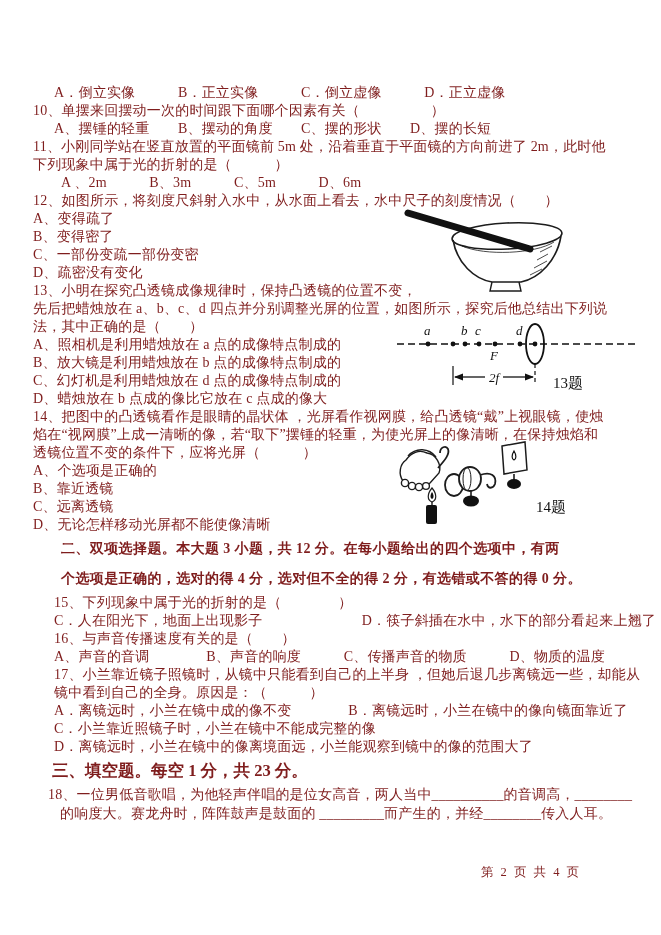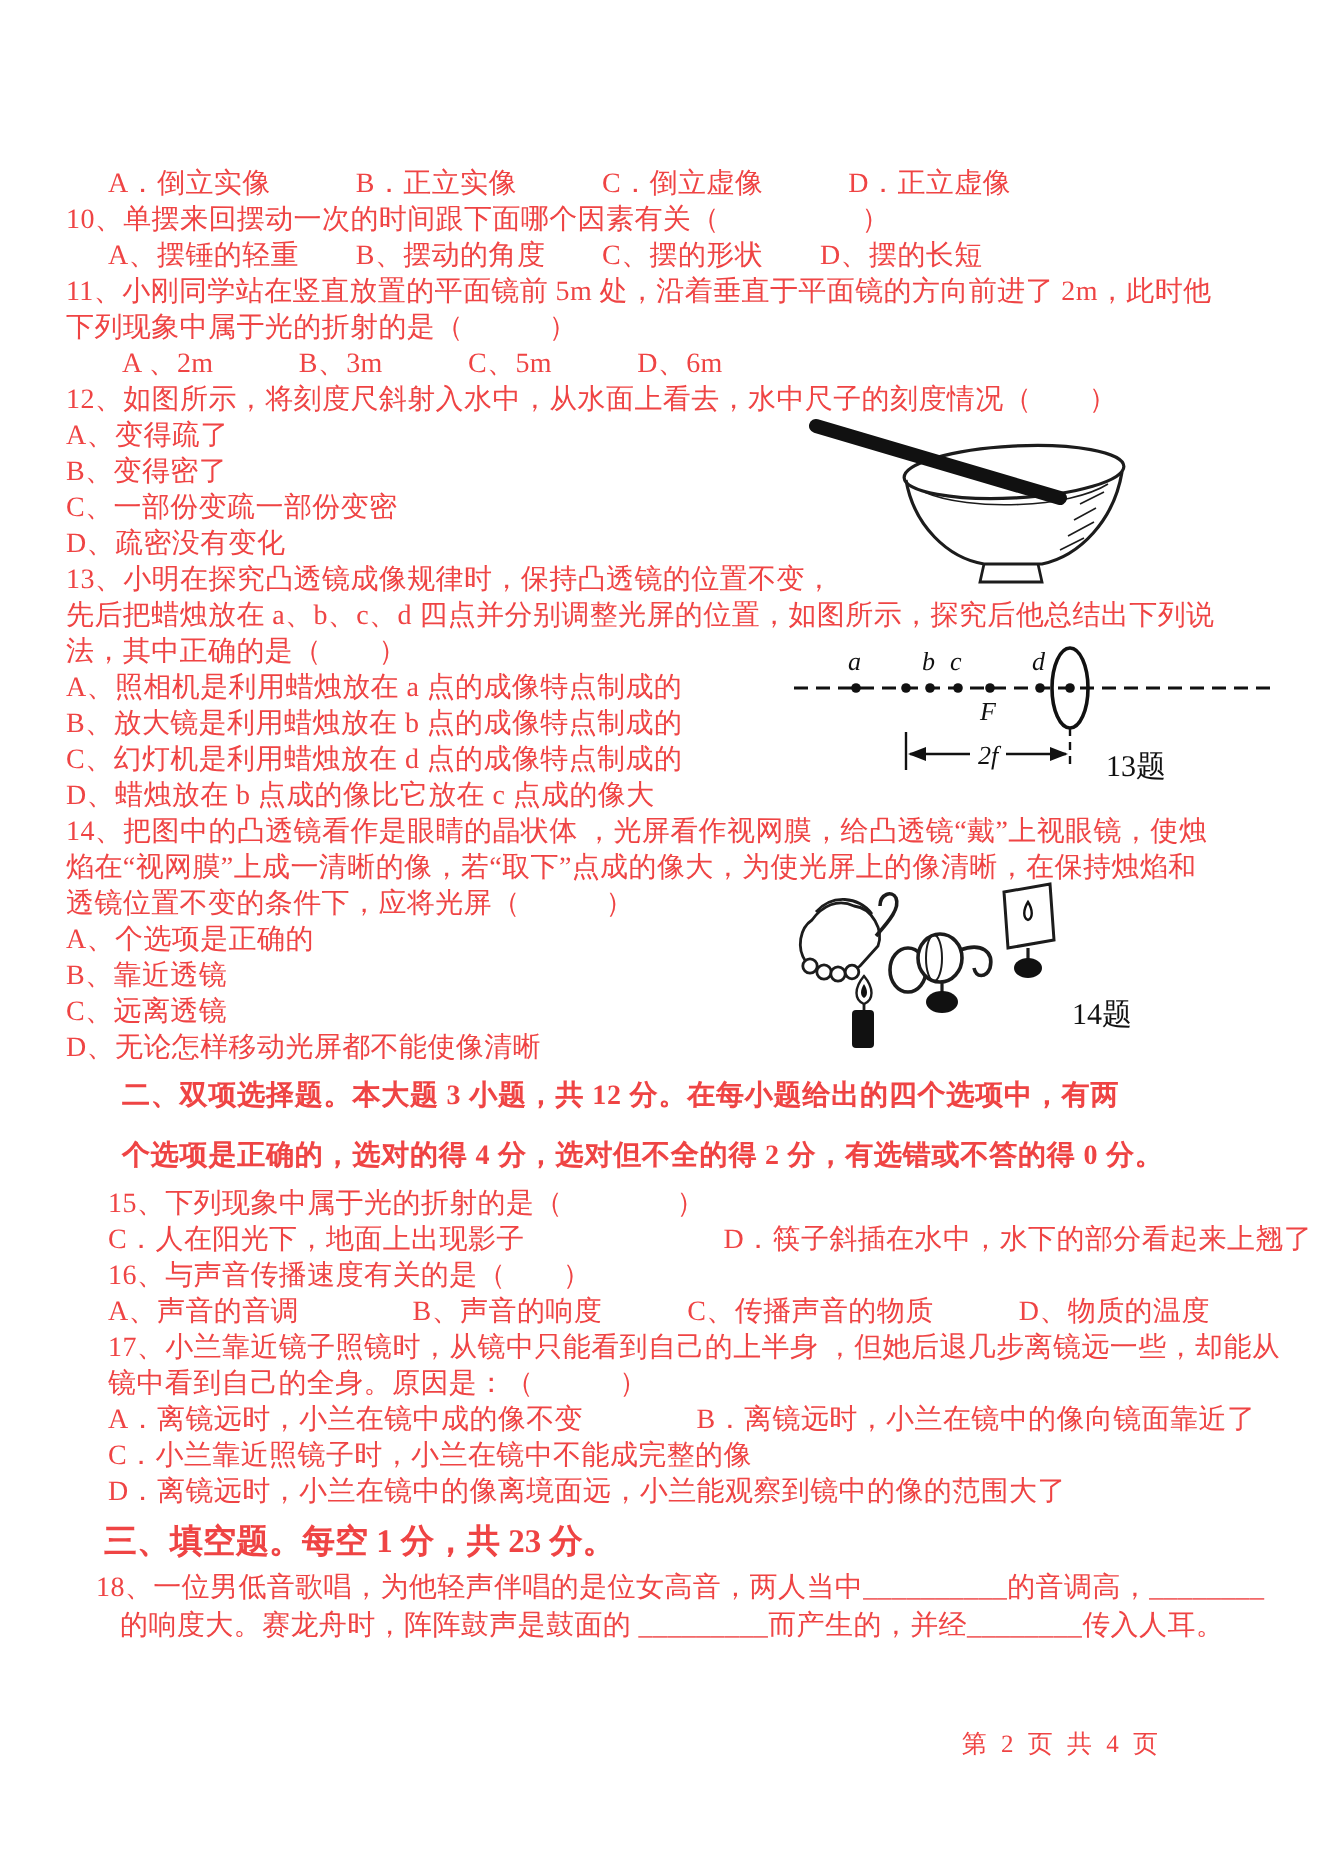--- a/index.html
+++ b/index.html
@@ -1,17 +1,17 @@
 <!DOCTYPE html>
 <html><head>
 <meta charset="utf-8">
 <style>
   html,body{margin:0;padding:0;background:#e8e8e8;}
   .page{position:relative;width:661px;height:935px;background:#ffffff;
-        font-family:"Liberation Serif","DejaVu Serif",serif;color:#ef4444;overflow:hidden;}
+        font-family:"Liberation Serif","DejaVu Serif",serif;color:#7f1d1d;overflow:hidden;}
   .content{position:absolute;left:33px;top:84px;right:10px;}
   .ln{font-size:14px;line-height:18px;white-space:pre;letter-spacing:0.2px;}
   .in1{padding-left:21px;}
   .in2{padding-left:28px;}
   .hdr{font-size:14px;font-weight:bold;line-height:30px;padding-left:28px;
        white-space:pre;letter-spacing:0.4px;}
   .hdr3{font-size:16.5px;font-weight:bold;line-height:30px;padding-left:19px;white-space:pre;}
   .q18a{padding-left:15px;line-height:18.5px;}
   .q18b{padding-left:27px;line-height:18.5px;}
   .footer{position:absolute;top:864px;left:0;width:581px;text-align:right;
@@ -38,21 +38,21 @@
     <div class="ln">C、一部份变疏一部份变密</div>
     <div class="ln">D、疏密没有变化</div>
     <div class="ln">13、小明在探究凸透镜成像规律时，保持凸透镜的位置不变，</div>
     <div class="ln">先后把蜡烛放在 a、b、c、d 四点并分别调整光屏的位置，如图所示，探究后他总结出下列说</div>
     <div class="ln">法，其中正确的是（　　）</div>
     <div class="ln">A、照相机是利用蜡烛放在 a 点的成像特点制成的</div>
     <div class="ln">B、放大镜是利用蜡烛放在 b 点的成像特点制成的</div>
     <div class="ln">C、幻灯机是利用蜡烛放在 d 点的成像特点制成的</div>
     <div class="ln">D、蜡烛放在 b 点成的像比它放在 c 点成的像大</div>
     <div class="ln">14、把图中的凸透镜看作是眼睛的晶状体 ，光屏看作视网膜，给凸透镜“戴”上视眼镜，使烛</div>
-    <div class="ln">焰在“视网膜”上成一清晰的像，若“取下”点成的像大，为使光屏上的像清晰，在保持烛焰和</div>
+    <div class="ln">焰在“视网膜”上成一清晰的像，若“取下”摆锤的轻重，为使光屏上的像清晰，在保持烛焰和</div>
     <div class="ln">透镜位置不变的条件下，应将光屏（　　　）</div>
     <div class="ln">A、个选项是正确的</div>
     <div class="ln">B、靠近透镜</div>
     <div class="ln">C、远离透镜</div>
     <div class="ln">D、无论怎样移动光屏都不能使像清晰</div>
     <div class="hdr">二、双项选择题。本大题 3 小题，共 12 分。在每小题给出的四个选项中，有两</div>
     <div class="hdr">个选项是正确的，选对的得 4 分，选对但不全的得 2 分，有选错或不答的得 0 分。</div>
     <div class="ln in1">15、下列现象中属于光的折射的是（　　　　）</div>
     <div class="ln in1">C．人在阳光下，地面上出现影子　　　　　　　D．筷子斜插在水中，水下的部分看起来上翘了</div>
     <div class="ln in1">16、与声音传播速度有关的是（　　）</div>

